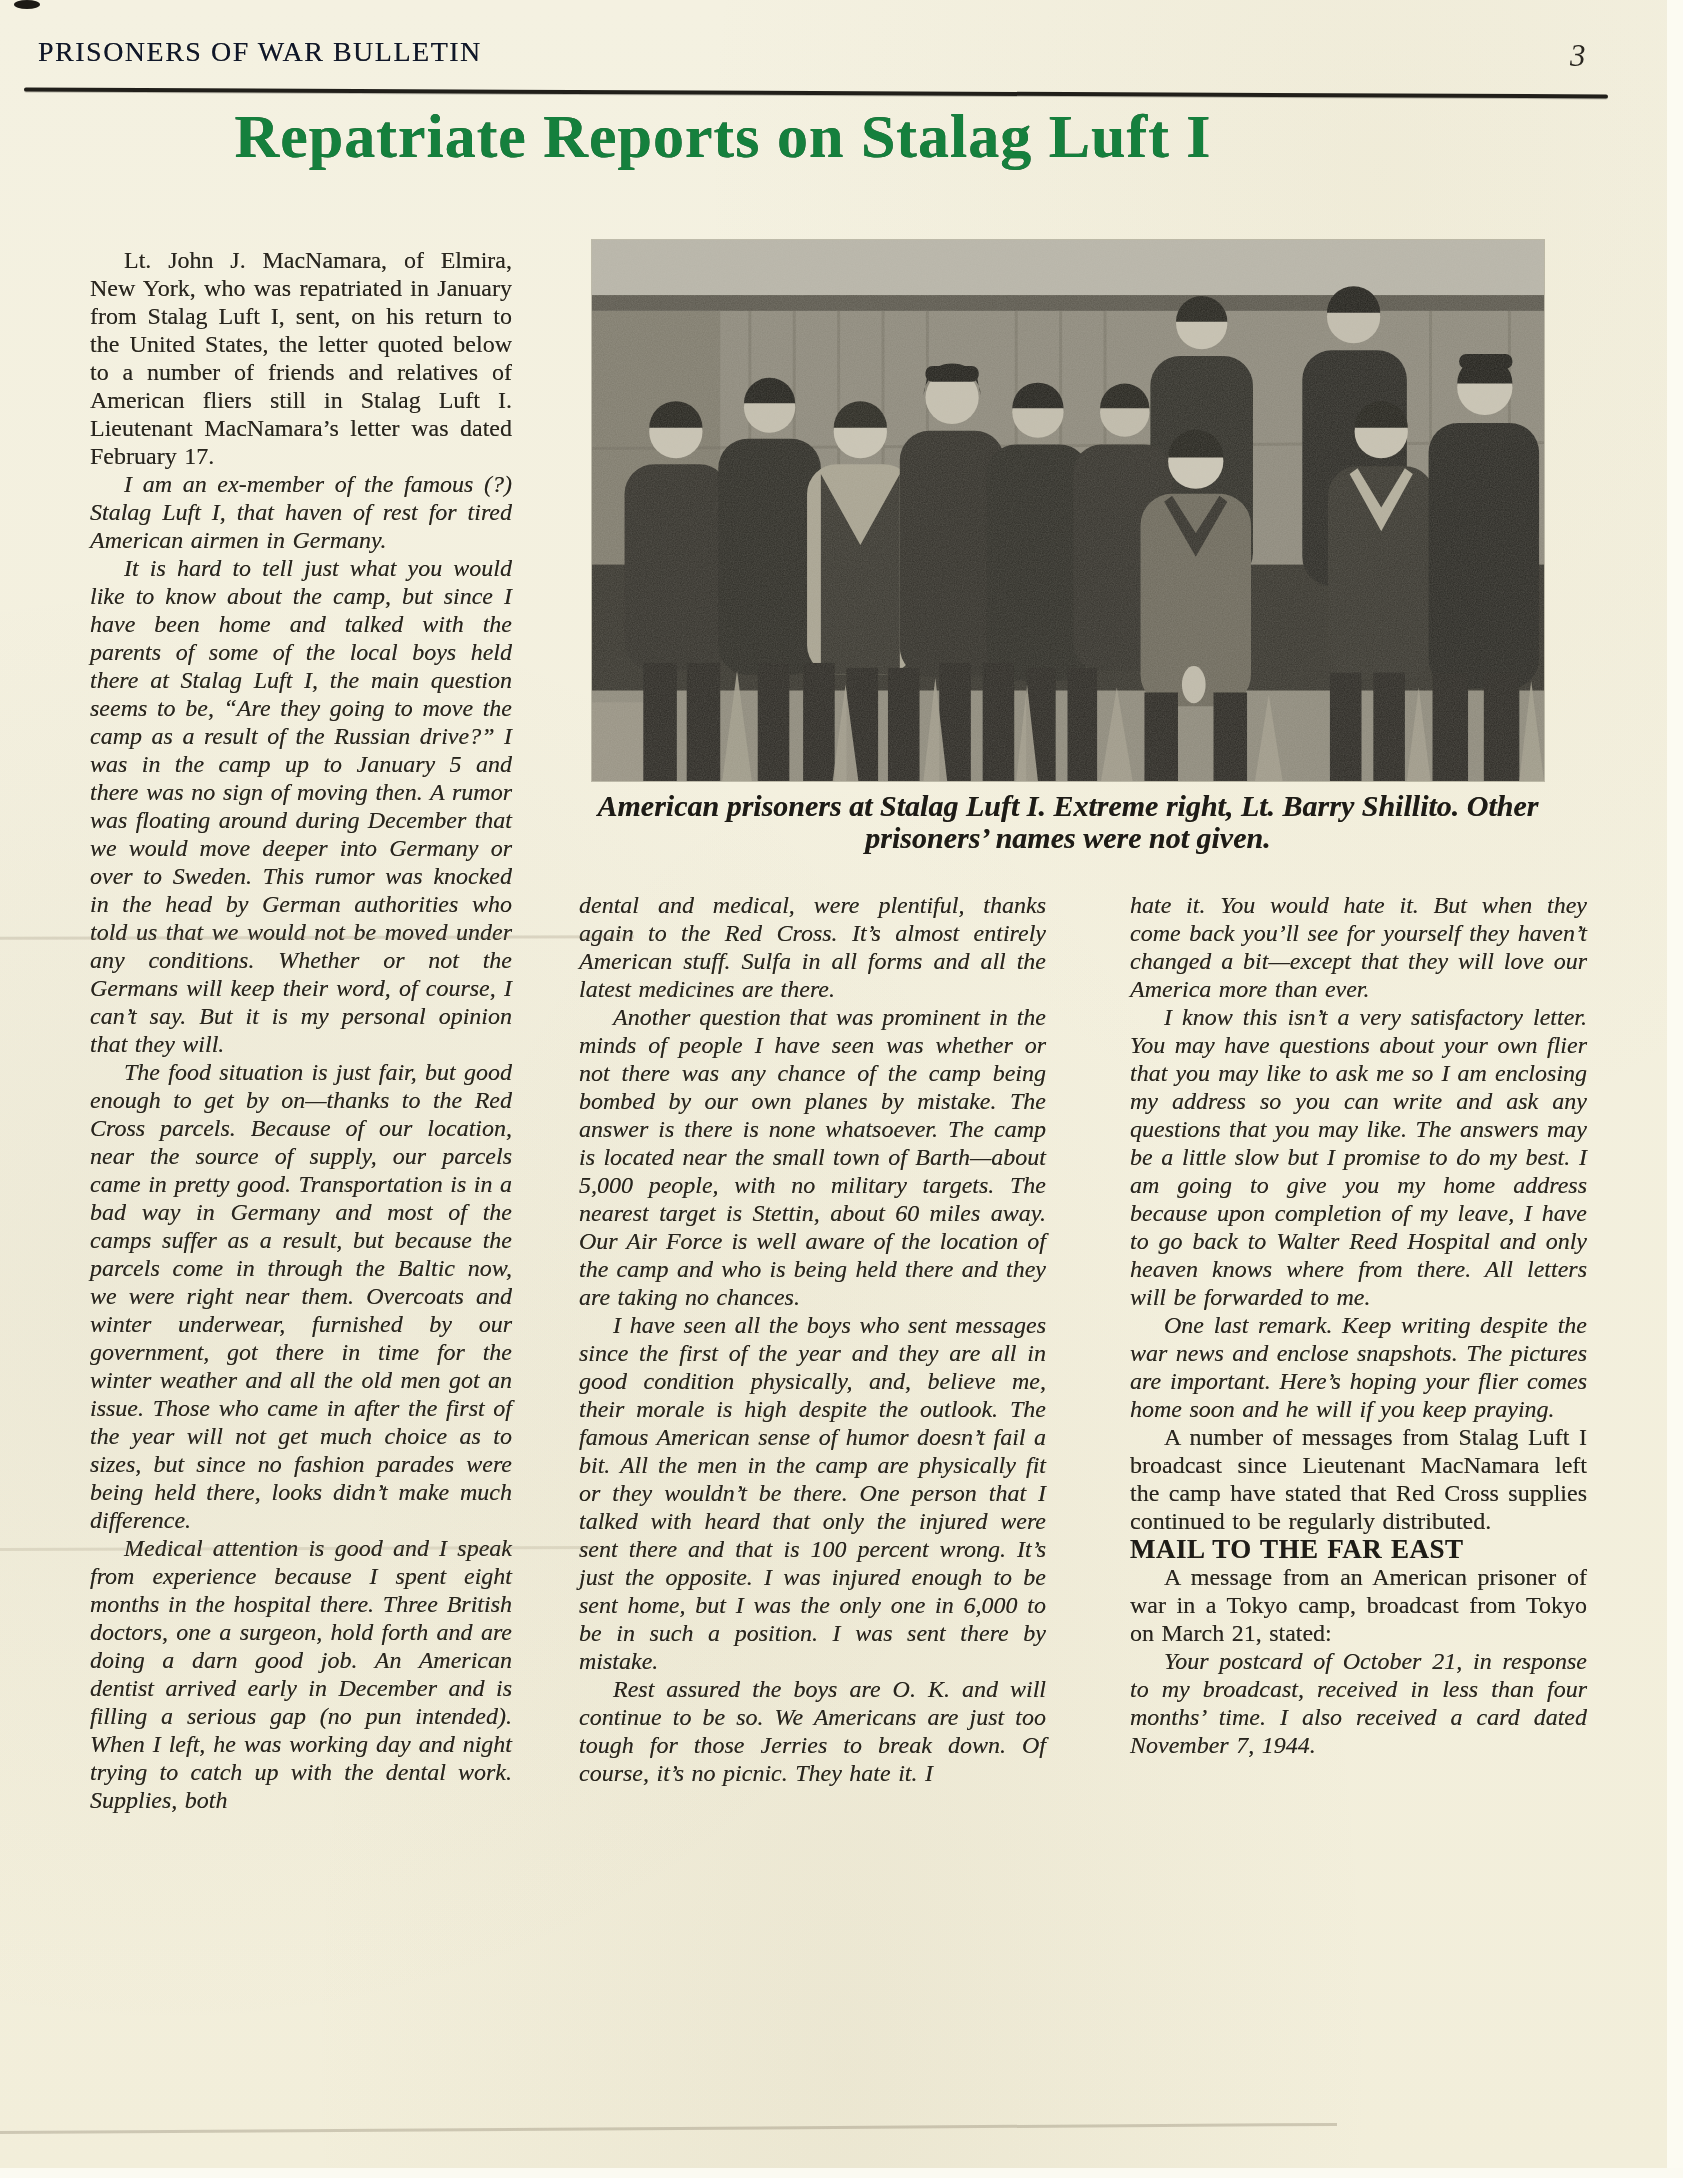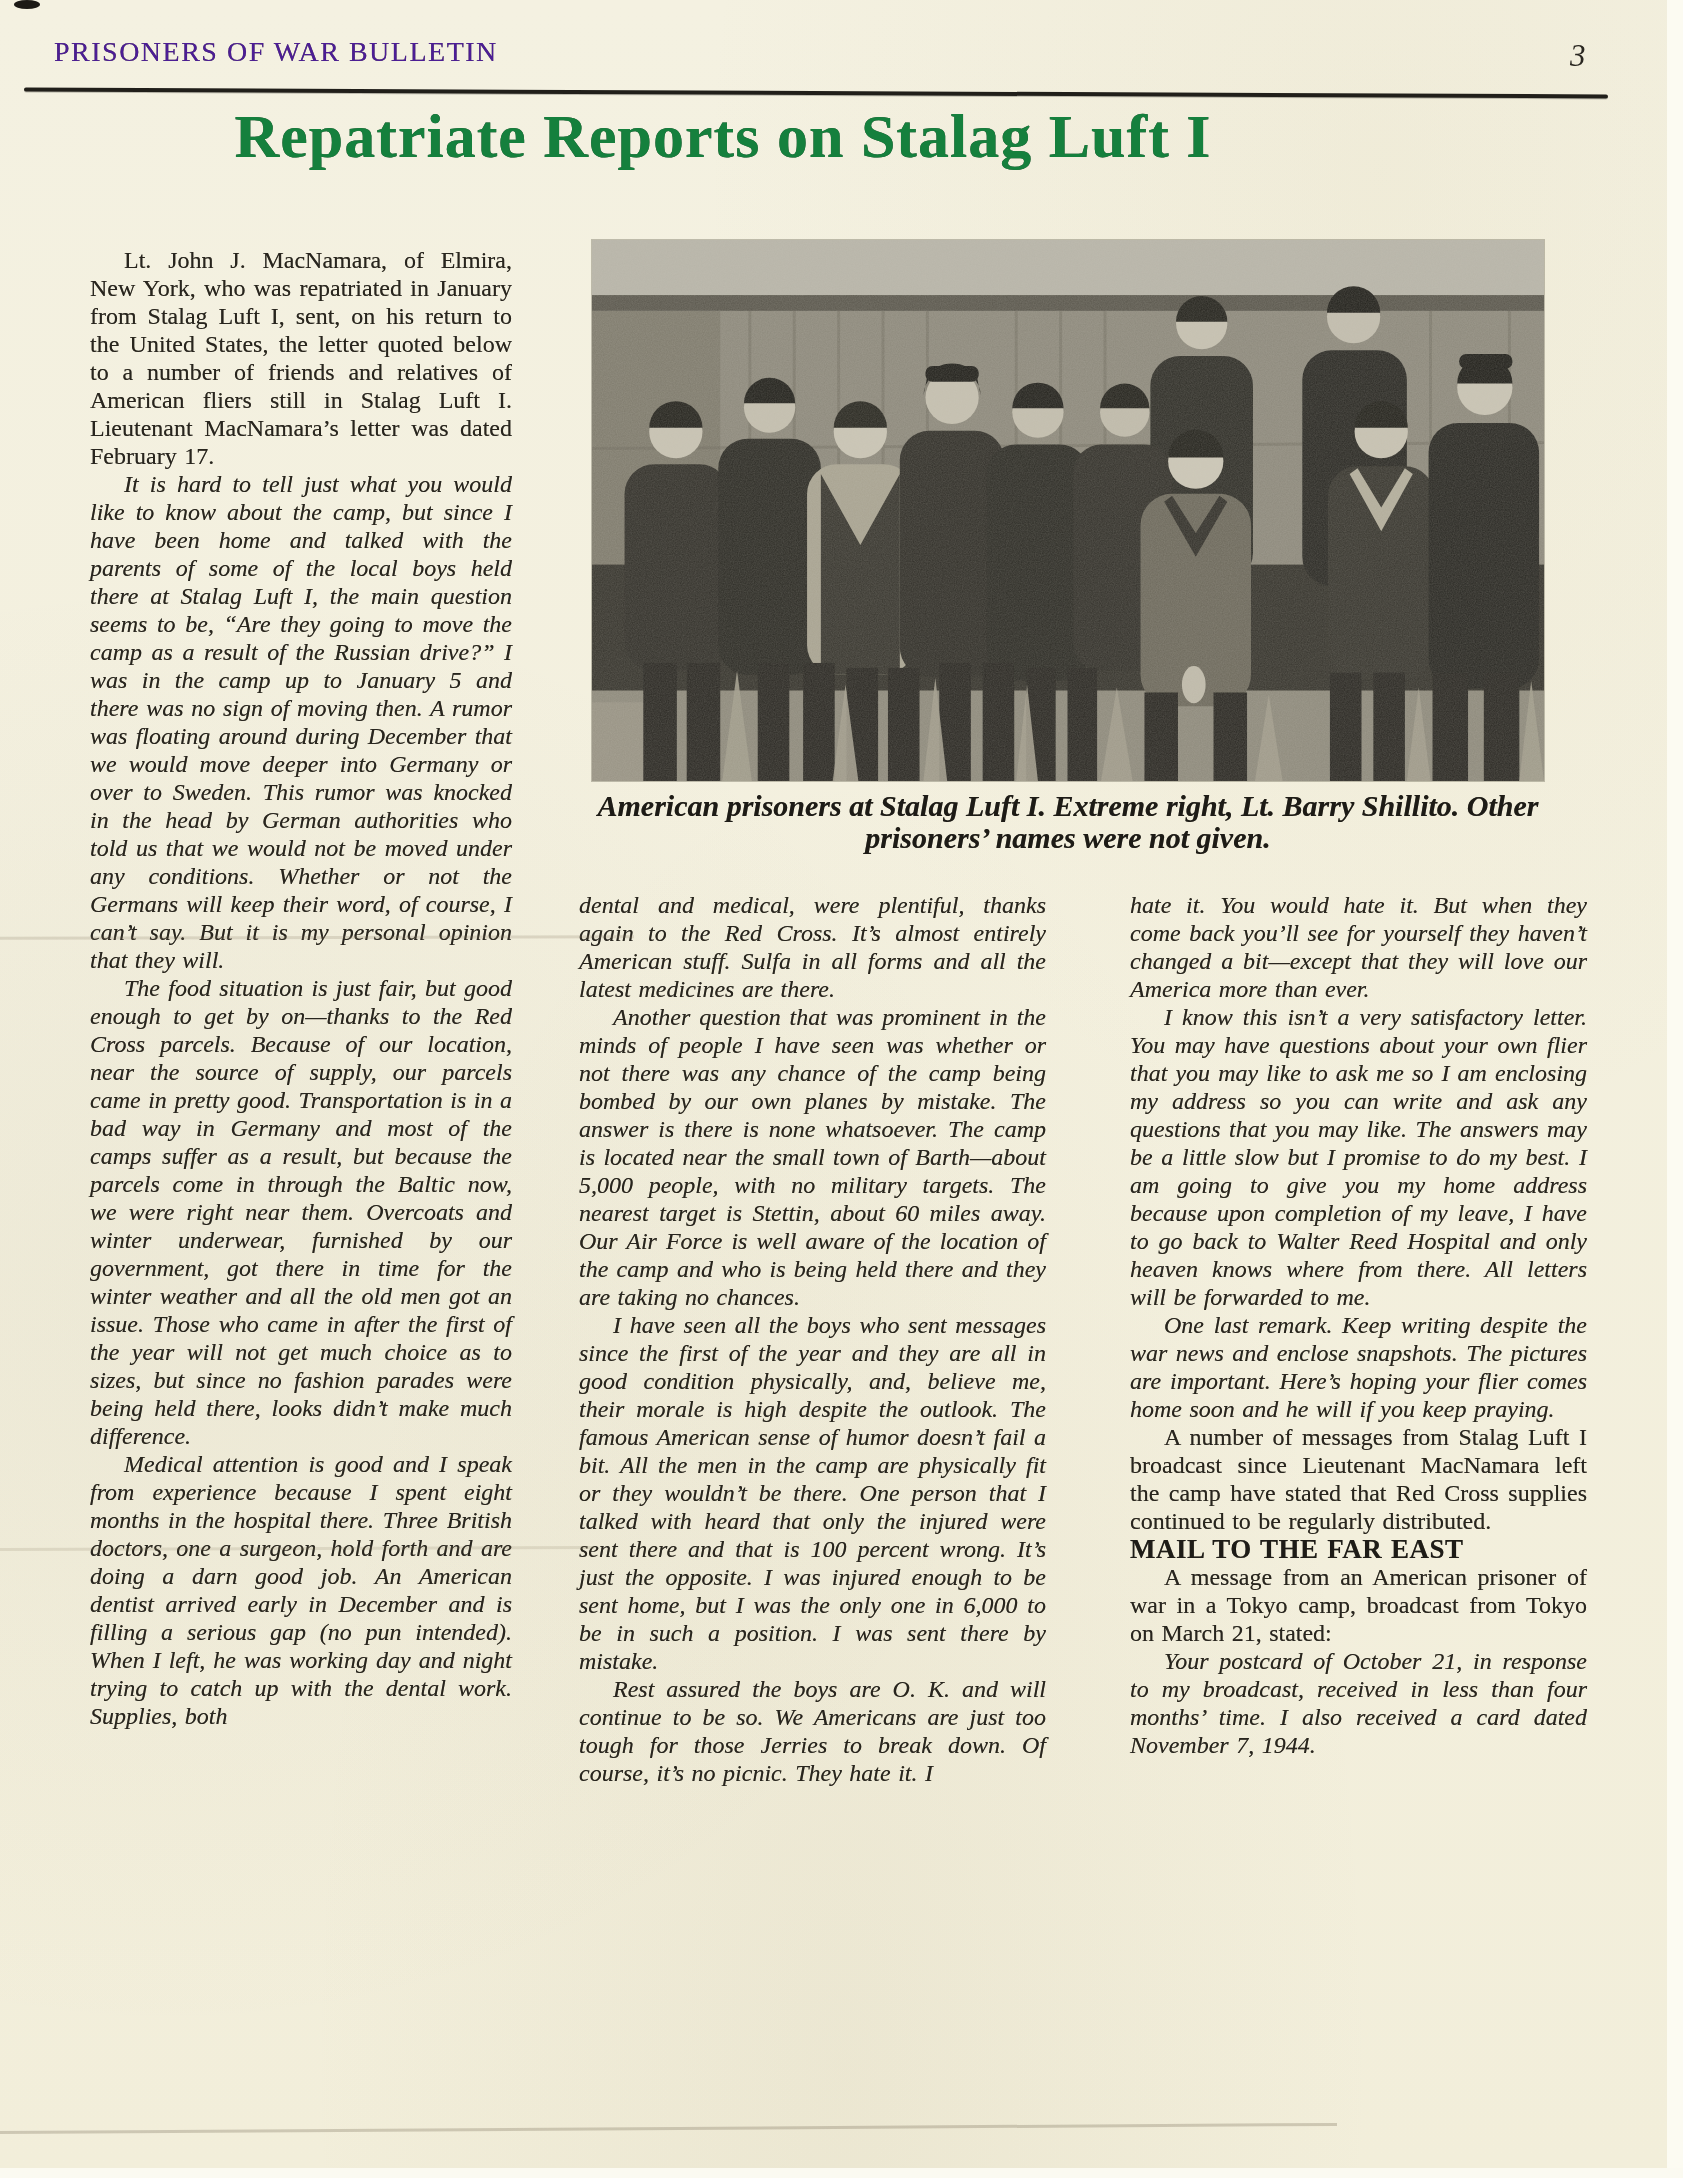--- a/index.html
+++ b/index.html
@@ -8,22 +8,22 @@
     font-family:"Liberation Serif","DejaVu Serif",serif;
     background:
       radial-gradient(ellipse at 82% 8%, rgba(190,175,120,.08), transparent 35%),
       radial-gradient(ellipse at 10% 60%, rgba(120,110,80,.05), transparent 40%),
       radial-gradient(ellipse at 50% 95%, rgba(150,135,95,.07), transparent 45%),
       linear-gradient(#f4f1e1,#f2eeda);
     color:#26231d;
   }
   .speck{position:absolute;background:#1c1a16;border-radius:50%;}
   .masthead{
-    position:absolute;left:54px;top:36px;font-size:28px;letter-spacing:1.5px;
-    color:#4c1d95;text-shadow:0 0 0.5px rgba(40,35,25,.7);
+    position:absolute;left:38px;top:36px;font-size:28px;letter-spacing:1.5px;
+    color:#0f172a;text-shadow:0 0 0.5px rgba(40,35,25,.7);
   }
   .pagenum{position:absolute;left:1570px;top:38px;font-size:31px;font-style:italic;color:#2a2721;}
   .toprule{
     position:absolute;left:24px;top:91px;width:1584px;height:4px;background:#211f1a;
     transform:rotate(0.25deg);border-radius:2px;
     box-shadow:0 1px 0 rgba(33,31,26,.25);
   }
   .headline{
     position:absolute;left:40px;top:101px;width:1366px;text-align:center;
     font-size:62px;font-weight:bold;color:#15803d;letter-spacing:1px;
@@ -65,20 +65,21 @@
 <div class="speck" style="left:14px;top:0;width:26px;height:9px;"></div>
 
 <div class="masthead">PRISONERS OF WAR BULLETIN</div>
 <div class="pagenum">3</div>
 <div class="toprule"></div>
 
 <div class="headline">Repatriate Reports on Stalag Luft I</div>
 
 <div class="col" style="left:56px;top:246px;width:422px;margin-left:34px;">
   <p>Lt. John J. MacNamara, of Elmira, New York, who was repatriated in January from Stalag Luft I, sent, on his return to the United States, the letter quoted below to a number of friends and relatives of American fliers still in Stalag Luft I. Lieutenant MacNamara’s letter was dated February 17.</p>
+  <p class="italic">I am an ex-member of the famous (?) Stalag Luft I, that haven of rest for tired American airmen in Germany.</p>
   <p class="italic">It is hard to tell just what you would like to know about the camp, but since I have been home and talked with the parents of some of the local boys held there at Stalag Luft I, the main question seems to be, “Are they going to move the camp as a result of the Russian drive?” I was in the camp up to January 5 and there was no sign of moving then. A rumor was floating around during December that we would move deeper into Germany or over to Sweden. This rumor was knocked in the head by German authorities who told us that we would not be moved under any conditions. Whether or not the Germans will keep their word, of course, I can’t say. But it is my personal opinion that they will.</p>
   <p class="italic">The food situation is just fair, but good enough to get by on—thanks to the Red Cross parcels. Because of our location, near the source of supply, our parcels came in pretty good. Transportation is in a bad way in Germany and most of the camps suffer as a result, but because the parcels come in through the Baltic now, we were right near them. Overcoats and winter underwear, furnished by our government, got there in time for the winter weather and all the old men got an issue. Those who came in after the first of the year will not get much choice as to sizes, but since no fashion parades were being held there, looks didn’t make much difference.</p>
   <p class="italic">Medical attention is good and I speak from experience because I spent eight months in the hospital there. Three British doctors, one a surgeon, hold forth and are doing a darn good job. An American dentist arrived early in December and is filling a serious gap (no pun intended). When I left, he was working day and night trying to catch up with the dental work. Supplies, both</p>
 </div>
 
 <div class="photo">
   <svg viewBox="0 0 965 550" preserveAspectRatio="none">
     <defs>
       <filter id="grain" x="0" y="0" width="100%" height="100%">
         <feTurbulence type="fractalNoise" baseFrequency="0.85" numOctaves="2" stitchTiles="stitch"></feTurbulence>

